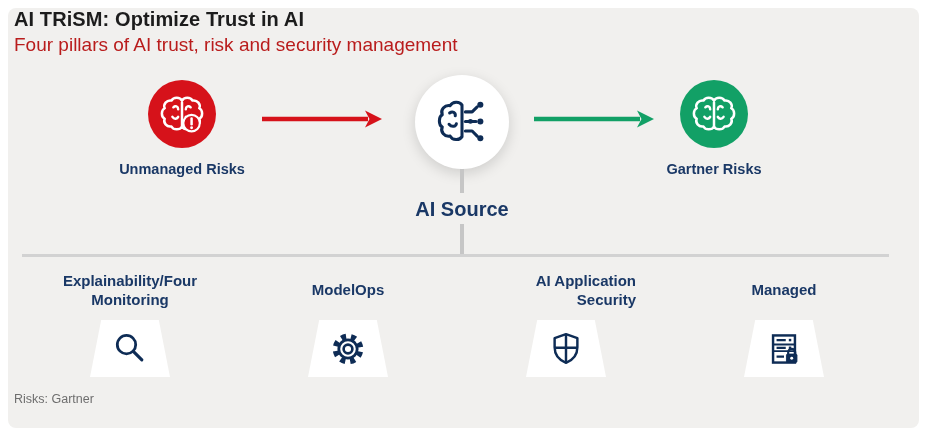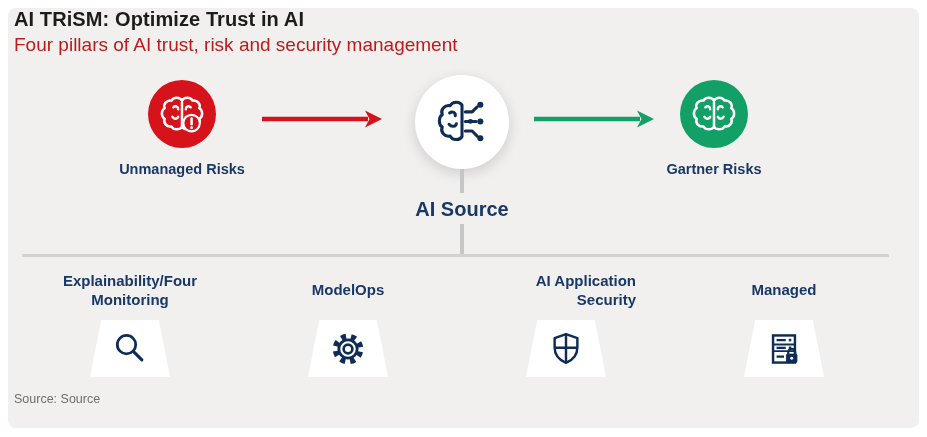--- a/index.html
+++ b/index.html
@@ -191,14 +191,14 @@
             <path d="M28.8 30 v-2.2 a4 4 0 0 1 8 0 V30" fill="none" stroke-width="2.5"></path>
             <rect x="26.8" y="29.8" width="12" height="9.6" rx="1.4" fill="currentColor" stroke="currentColor"></rect>
             <circle cx="32.8" cy="34.6" r="1.7" fill="#ffffff" stroke="none"></circle>
           </svg>
         </span>
       </div>
     </div>
 
   </div>
 
-  <div class="source">Source: Source</div>
+  <div class="source">Risks: Gartner</div>
 </div>
 
 </body></html>

